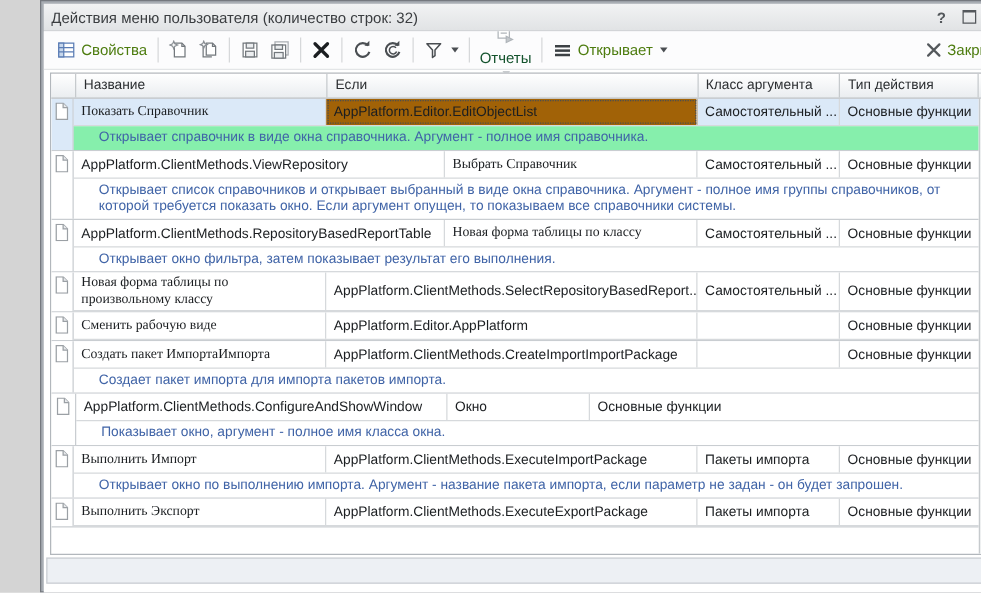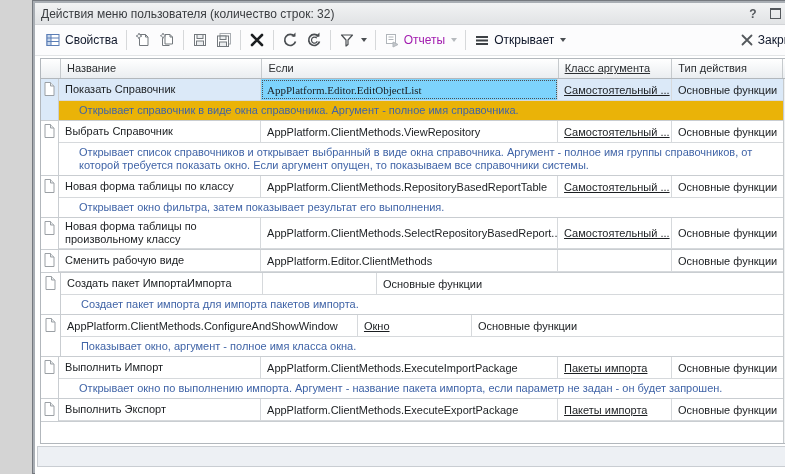--- a/index.html
+++ b/index.html
@@ -21,23 +21,23 @@
   }
   .maximize-box{width:9px;height:8px;border:1px solid #54585c;border-top:2px solid #54585c;}
 
   
   .toolbar{
     height:30px;background:#fcfcfd;border-bottom:1px solid #e3e5e7;
     display:flex;align-items:center;padding:0 6px;
   }
   .tb-btn{
     display:flex;align-items:center;gap:4px;padding:3px 4px;border-radius:2px;
-    font-size:12px;color:#0f172a;white-space:nowrap;
-  }
-  .tb-btn.disabled{color:#a21caf;}
+    font-size:12px;color:#4d7c0f;white-space:nowrap;
+  }
+  .tb-btn.disabled{color:#14532d;flex-direction:column;}
   .tb-sep{width:1px;height:20px;background:#d6d8da;margin:0 4px;}
   .tb-spacer{flex:1;}
   .dd-arrow{
     width:0;height:0;border-left:3px solid transparent;border-right:3px solid transparent;
     border-top:4px solid #4a4e52;margin-left:2px;
   }
   .dd-arrow.disabled{border-top-color:#b6babe;}
   .tb-icon{display:block;}
 
   
@@ -49,48 +49,48 @@
     display:flex;height:20px;background:linear-gradient(#ffffff,#eaedf0);
     border-bottom:1px solid #b2b7bc;box-sizing:border-box;
   }
   .hcell{
     box-sizing:border-box;border-right:1px solid #c6cacd;padding:0 0 0 6px;
     line-height:19px;color:#2b2e31;white-space:nowrap;overflow:hidden;
   }
   .col-icon{width:20px;}
   .col-name{width:202px;}
   .col-method{width:297px;}
-  .col-arg{width:114px;text-decoration:underline;}
+  .col-arg{width:114px;}
   .col-type{width:111px;}
   .col-scroll{width:18px;border-right:none;}
 
   .grid-body{display:flex;height:364px;}
   .rows{width:744px;overflow:hidden;}
 
   .row-block{display:flex;border-bottom:1px solid #c9cdd1;background:#fff;}
   .icon-cell{
     width:20px;box-sizing:border-box;border-right:1px solid #c9cdd1;
     display:flex;justify-content:center;align-items:flex-start;padding-top:3px;
   }
   .row-main{width:724px;}
   .data-row{display:flex;min-height:22px;border-bottom:1px solid #d6d9dc;box-sizing:border-box;}
   .cell{
     box-sizing:border-box;border-right:1px solid #d6d9dc;padding:0 5px 0 6px;
     display:flex;align-items:center;color:#1b1e21;overflow:hidden;white-space:nowrap;
   }
-  .cell.cell-name{white-space:normal;line-height:13px;padding-top:2px;padding-bottom:2px;}
+  .cell.cell-name{white-space:normal;line-height:13px;padding-top:2px;padding-bottom:2px;font-family:Liberation Serif, serif;}
   .cell.cell-type{border-right:none;}
   .desc-row{
     padding:3px 8px 3px 20px;color:#4064a7;line-height:13px;min-height:13px;
   }
   .row-block.selected .icon-cell,
   .row-block.selected .data-row{background:#dbe9f8;}
-  .row-block.selected .desc-row{background:#eab308;}
+  .row-block.selected .desc-row{background:#86efac;}
   .row-block.selected .cell-method{
-    background:#7dd3fc;outline:1px dotted #4a4e52;outline-offset:-2px;font-family:Liberation Serif, serif;
+    background:#a16207;outline:1px dotted #4a4e52;outline-offset:-2px;
   }
 
   
   .vscroll{
     width:18px;position:relative;border-left:1px solid #c6cacd;box-sizing:border-box;
     background:linear-gradient(90deg,#eef0f1,#fbfcfc);
   }
   .scroll-arrow{
     position:absolute;left:0;width:17px;height:17px;display:flex;align-items:center;justify-content:center;
   }
@@ -270,40 +270,40 @@
 
   <div class="row-block">
     <div class="icon-cell">
       <svg width="11" height="14" viewBox="0 0 11 14">
         <path d="M1 0.5 h5.5 l3.5 3.5 v9.5 h-9 z" fill="#ffffff" stroke="#9ba0a5"></path>
         <path d="M6.5 0.5 v3.5 h3.5" fill="#e8eaec" stroke="#9ba0a5"></path>
       </svg>
     </div>
     <div class="row-main">
       <div class="data-row">
+        <div class="cell cell-method col-method">AppPlatform.ClientMethods.ViewRepository</div>
         <div class="cell cell-name col-name">Выбрать Справочник</div>
-        <div class="cell cell-method col-method">AppPlatform.ClientMethods.ViewRepository</div>
         <div class="cell cell-arg col-arg">Самостоятельный ...</div>
         <div class="cell cell-type col-type">Основные функции</div>
       </div>
       <div class="desc-row">Открывает список справочников и открывает выбранный в виде окна справочника. Аргумент - полное имя группы справочников, от которой требуется показать окно. Если аргумент опущен, то показываем все справочники системы.</div>
     </div>
   </div>
 
   <div class="row-block">
     <div class="icon-cell">
       <svg width="11" height="14" viewBox="0 0 11 14">
         <path d="M1 0.5 h5.5 l3.5 3.5 v9.5 h-9 z" fill="#ffffff" stroke="#9ba0a5"></path>
         <path d="M6.5 0.5 v3.5 h3.5" fill="#e8eaec" stroke="#9ba0a5"></path>
       </svg>
     </div>
     <div class="row-main">
       <div class="data-row">
+        <div class="cell cell-method col-method">AppPlatform.ClientMethods.RepositoryBasedReportTable</div>
         <div class="cell cell-name col-name">Новая форма таблицы по классу</div>
-        <div class="cell cell-method col-method">AppPlatform.ClientMethods.RepositoryBasedReportTable</div>
         <div class="cell cell-arg col-arg">Самостоятельный ...</div>
         <div class="cell cell-type col-type">Основные функции</div>
       </div>
       <div class="desc-row">Открывает окно фильтра, затем показывает результат его выполнения.</div>
     </div>
   </div>
 
   <div class="row-block">
     <div class="icon-cell">
       <svg width="11" height="14" viewBox="0 0 11 14">
@@ -324,37 +324,38 @@
   <div class="row-block">
     <div class="icon-cell">
       <svg width="11" height="14" viewBox="0 0 11 14">
         <path d="M1 0.5 h5.5 l3.5 3.5 v9.5 h-9 z" fill="#ffffff" stroke="#9ba0a5"></path>
         <path d="M6.5 0.5 v3.5 h3.5" fill="#e8eaec" stroke="#9ba0a5"></path>
       </svg>
     </div>
     <div class="row-main">
       <div class="data-row">
         <div class="cell cell-name col-name">Сменить рабочую виде</div>
-        <div class="cell cell-method col-method">AppPlatform.Editor.ClientMethods</div>
+        <div class="cell cell-method col-method">AppPlatform.Editor.AppPlatform</div>
         <div class="cell cell-arg col-arg"></div>
         <div class="cell cell-type col-type">Основные функции</div>
       </div>
     </div>
   </div>
 
   <div class="row-block">
     <div class="icon-cell">
       <svg width="11" height="14" viewBox="0 0 11 14">
         <path d="M1 0.5 h5.5 l3.5 3.5 v9.5 h-9 z" fill="#ffffff" stroke="#9ba0a5"></path>
         <path d="M6.5 0.5 v3.5 h3.5" fill="#e8eaec" stroke="#9ba0a5"></path>
       </svg>
     </div>
     <div class="row-main">
       <div class="data-row">
         <div class="cell cell-name col-name">Создать пакет ИмпортаИмпорта</div>
+        <div class="cell cell-method col-method">AppPlatform.ClientMethods.CreateImportImportPackage</div>
         <div class="cell cell-arg col-arg"></div>
         <div class="cell cell-type col-type">Основные функции</div>
       </div>
       <div class="desc-row">Создает пакет импорта для импорта пакетов импорта.</div>
     </div>
   </div>
 
   <div class="row-block">
     <div class="icon-cell">
       <svg width="11" height="14" viewBox="0 0 11 14">

